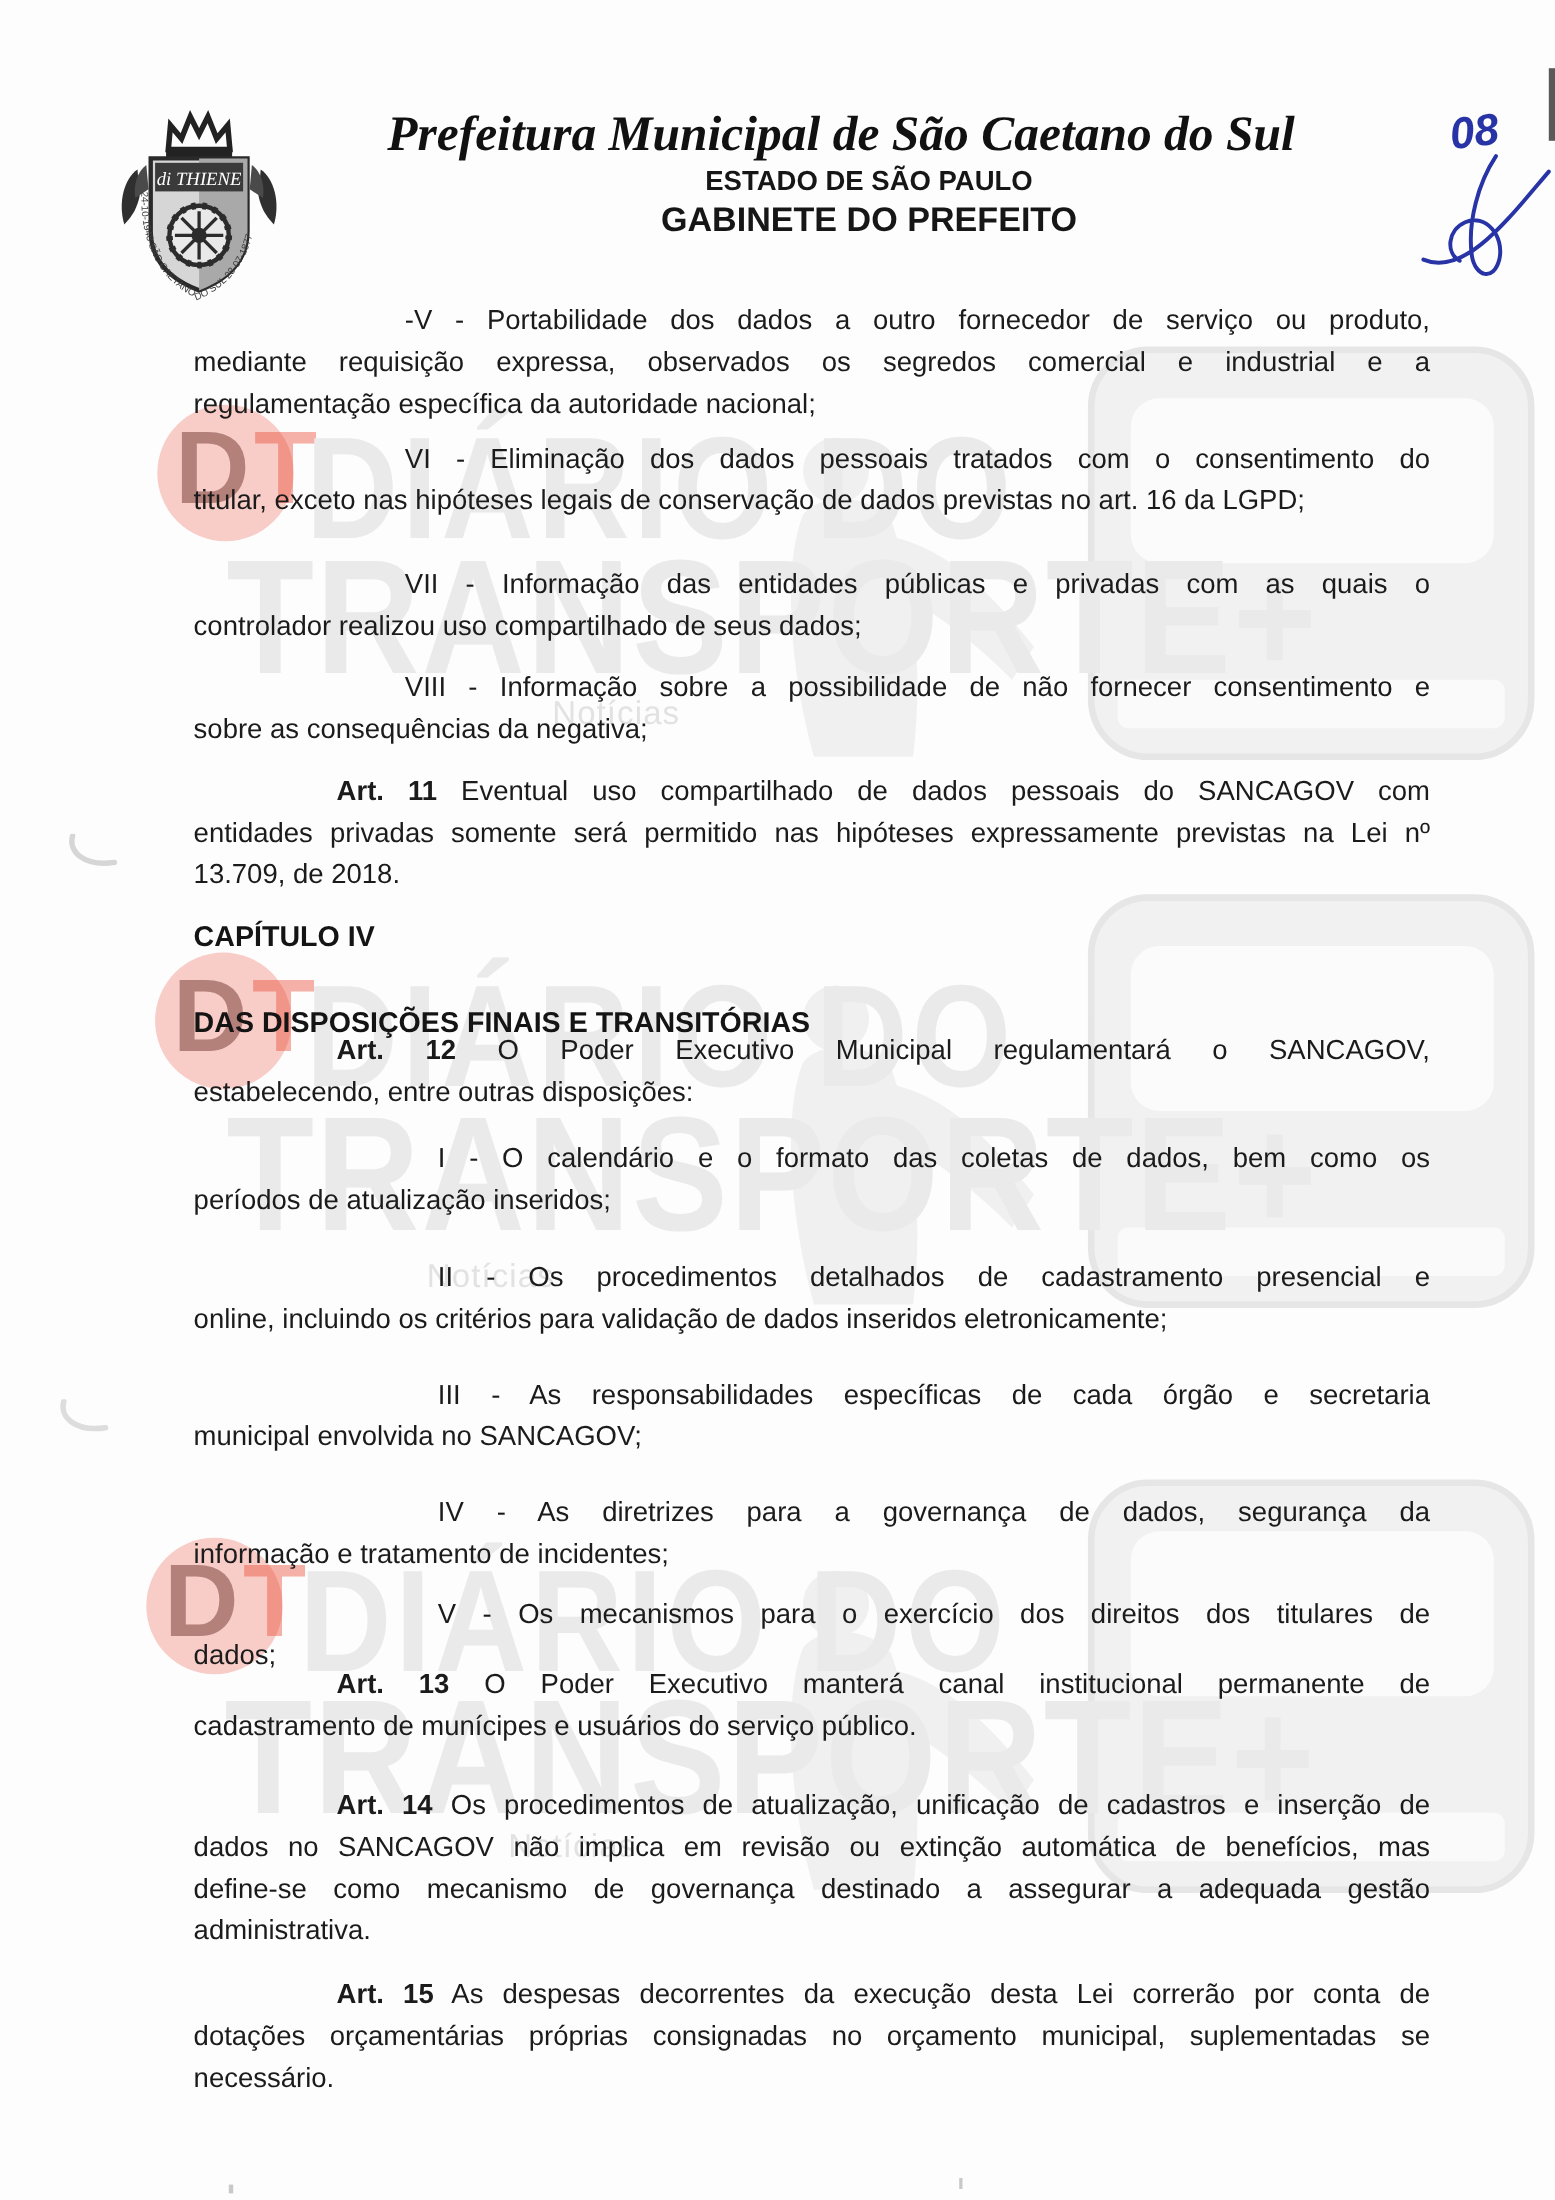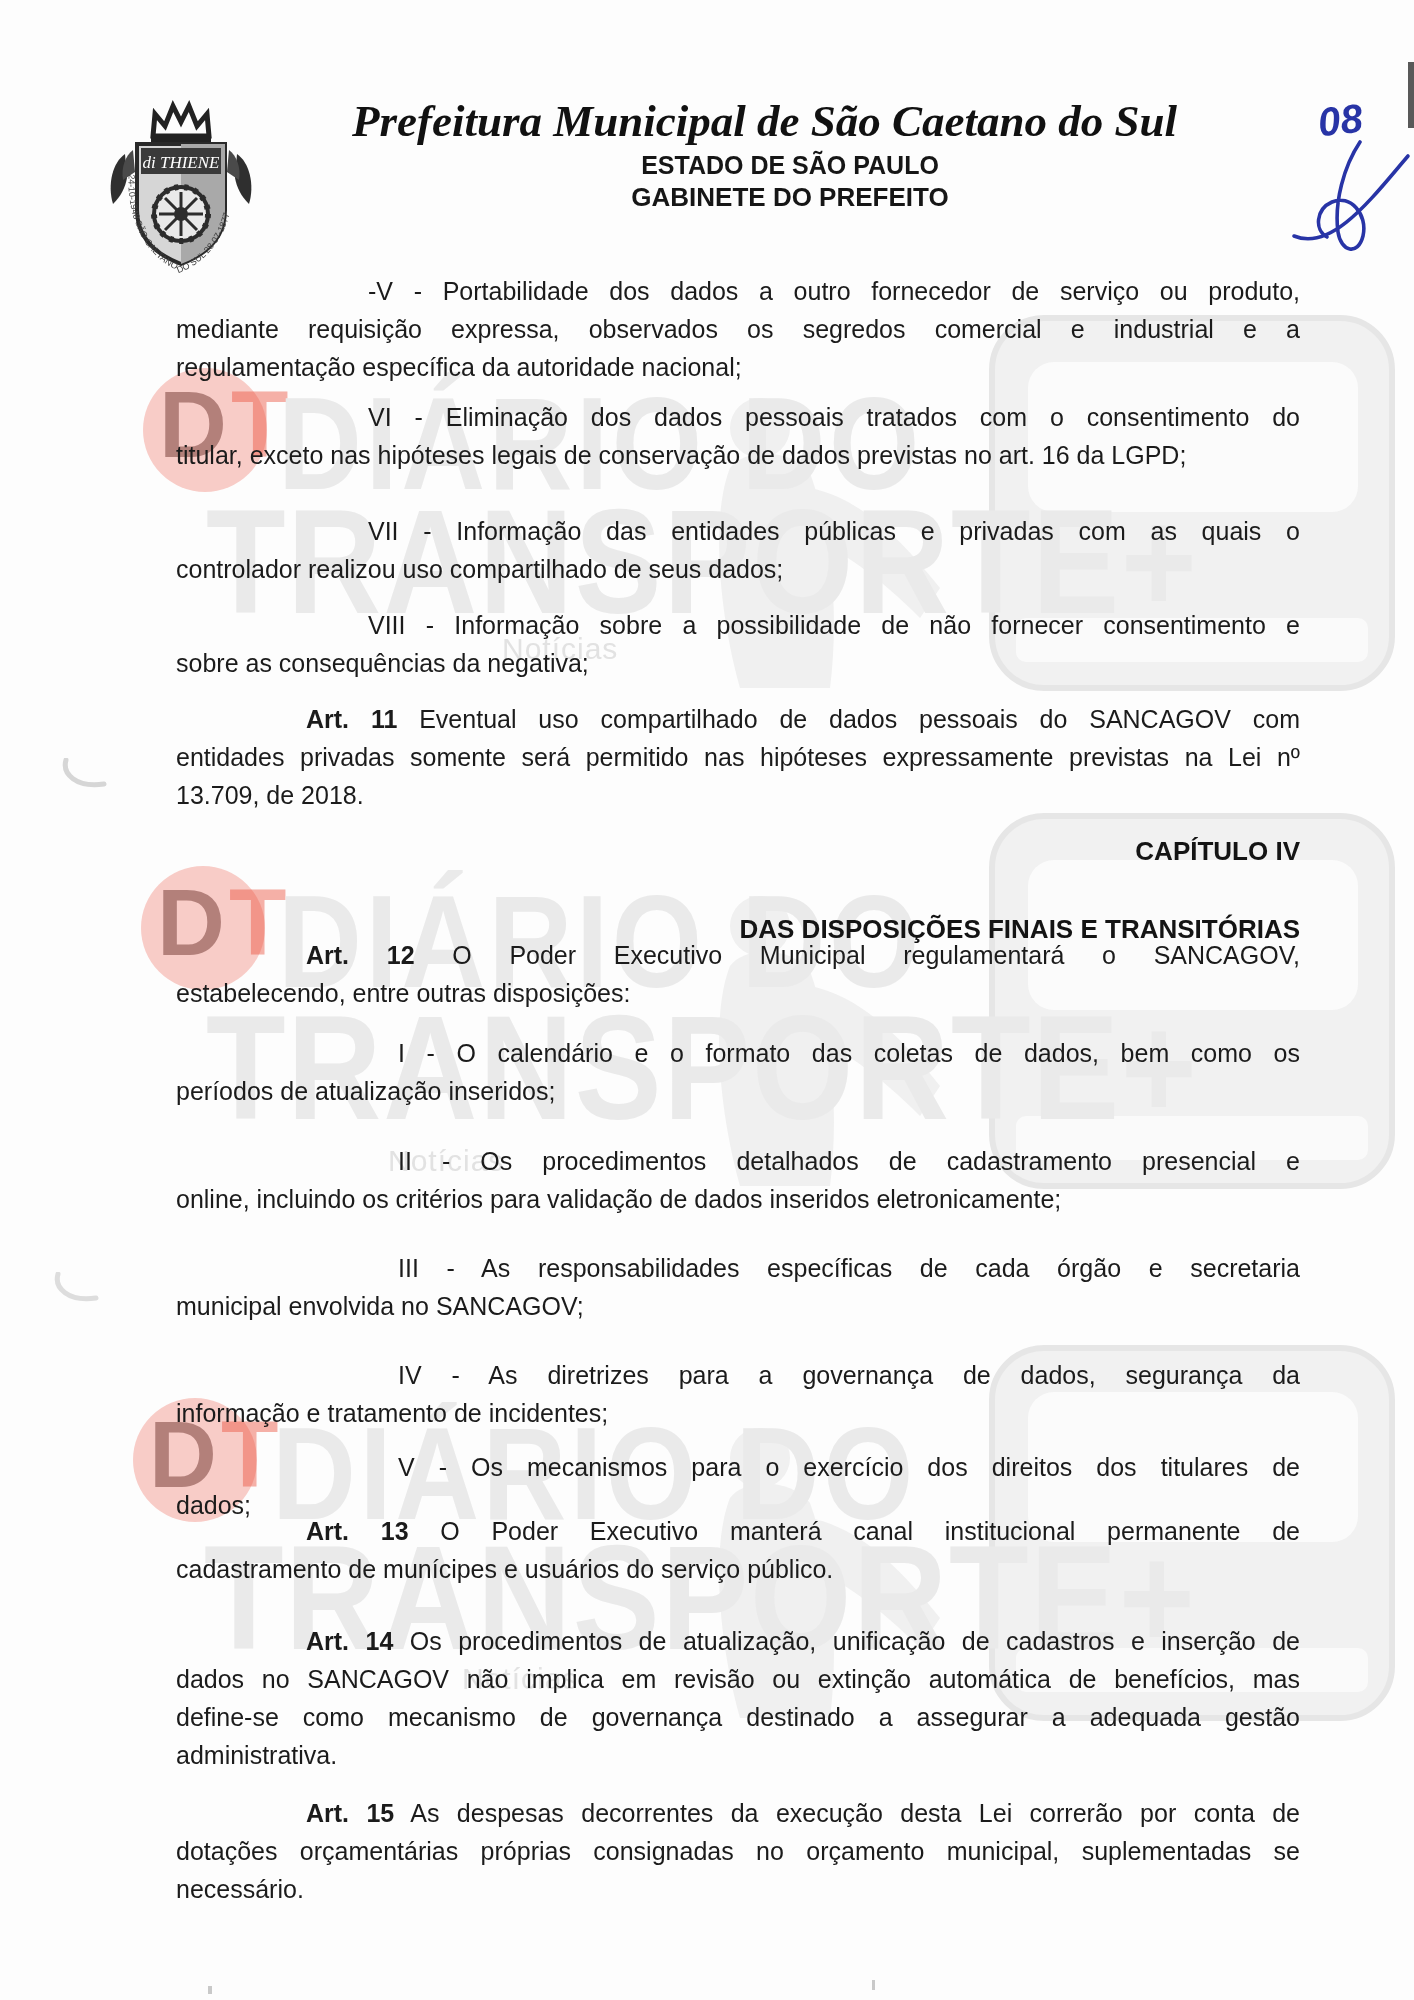--- a/index.html
+++ b/index.html
@@ -25,32 +25,32 @@
   .speck{position:absolute;background:#c9c9c9;}
   
   .content{position:absolute;inset:0;z-index:2;}
   .crest{position:absolute;left:95px;top:92px;width:172px;height:190px;}
   .doc-title{position:absolute;left:352px;top:95px;width:870px;
              font-family:Liberation Serif, serif;font-style:italic;font-weight:700;
              font-size:45px;color:#111;white-space:nowrap;}
   .sub1{position:absolute;left:500px;top:151px;width:580px;text-align:center;
         font-weight:700;font-size:25px;color:#161616;}
   .sub2{position:absolute;left:500px;top:182px;width:580px;text-align:center;
-        font-weight:700;font-size:26px;color:#161616;}
+        font-weight:700;font-size:31px;color:#161616;}
   .pagenum{position:absolute;left:1318px;top:98px;font-size:40px;color:#2834a6;
            font-style:italic;transform:rotate(-7deg);font-weight:700;}
   .rubric{position:absolute;left:1288px;top:140px;}
   .para{position:absolute;left:176px;width:1124px;font-size:25px;line-height:38px;color:#1b1b1b;}
   .ln{text-align:justify;}
   .jl{text-align-last:justify;}
   .ind-a{text-indent:192px;}
   .ind-b{text-indent:222px;}
   .ind-c{text-indent:130px;}
   .para b{font-weight:700;}
-  .chap{position:absolute;left:176px;width:1124px;text-align:right;font-weight:700;
+  .chap{position:absolute;left:176px;width:1124px;text-align:left;font-weight:700;
         font-size:26px;color:#141414;}
 </style>
 </head>
 <body>
 
 <div class="page">
 
   <div class="wm-layer">
 
     <div class="wm-art" style="left:640px;top:288px;">

